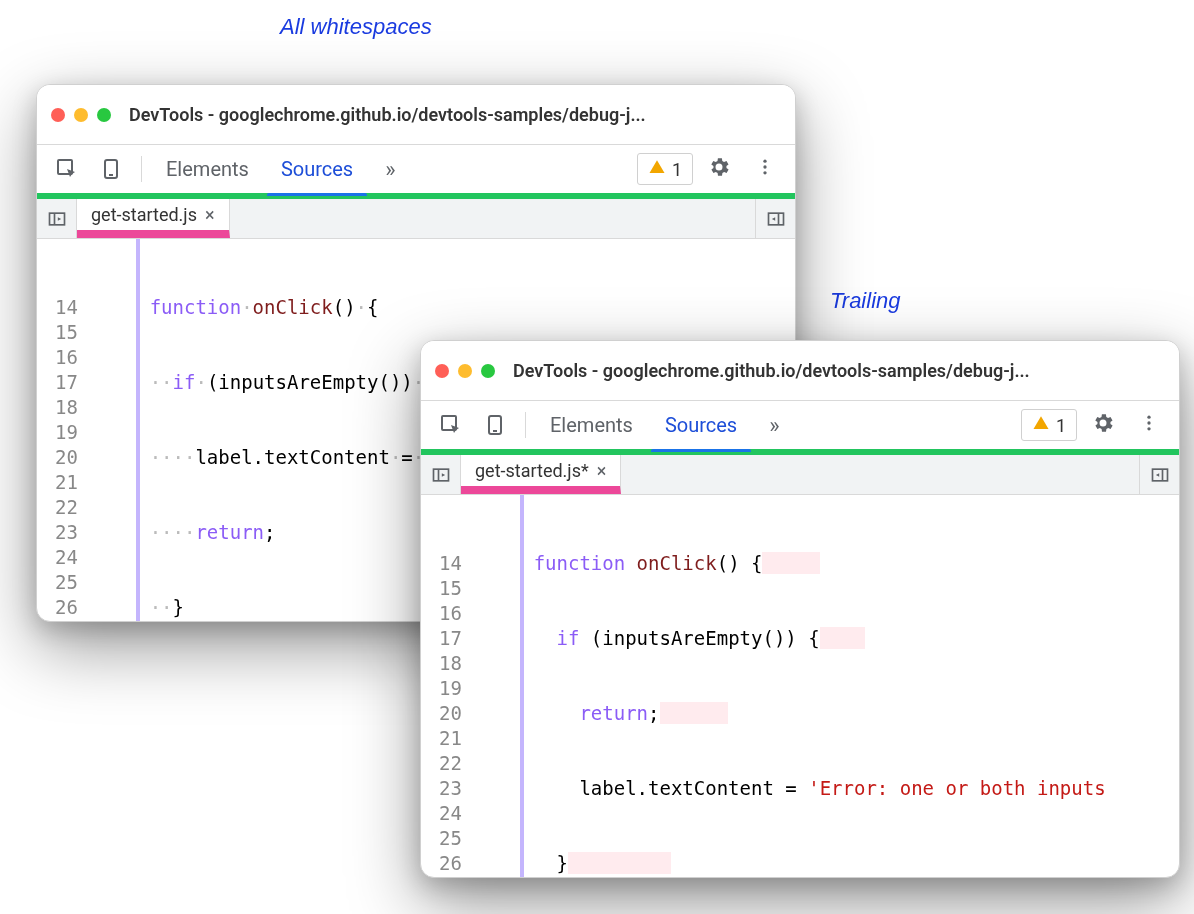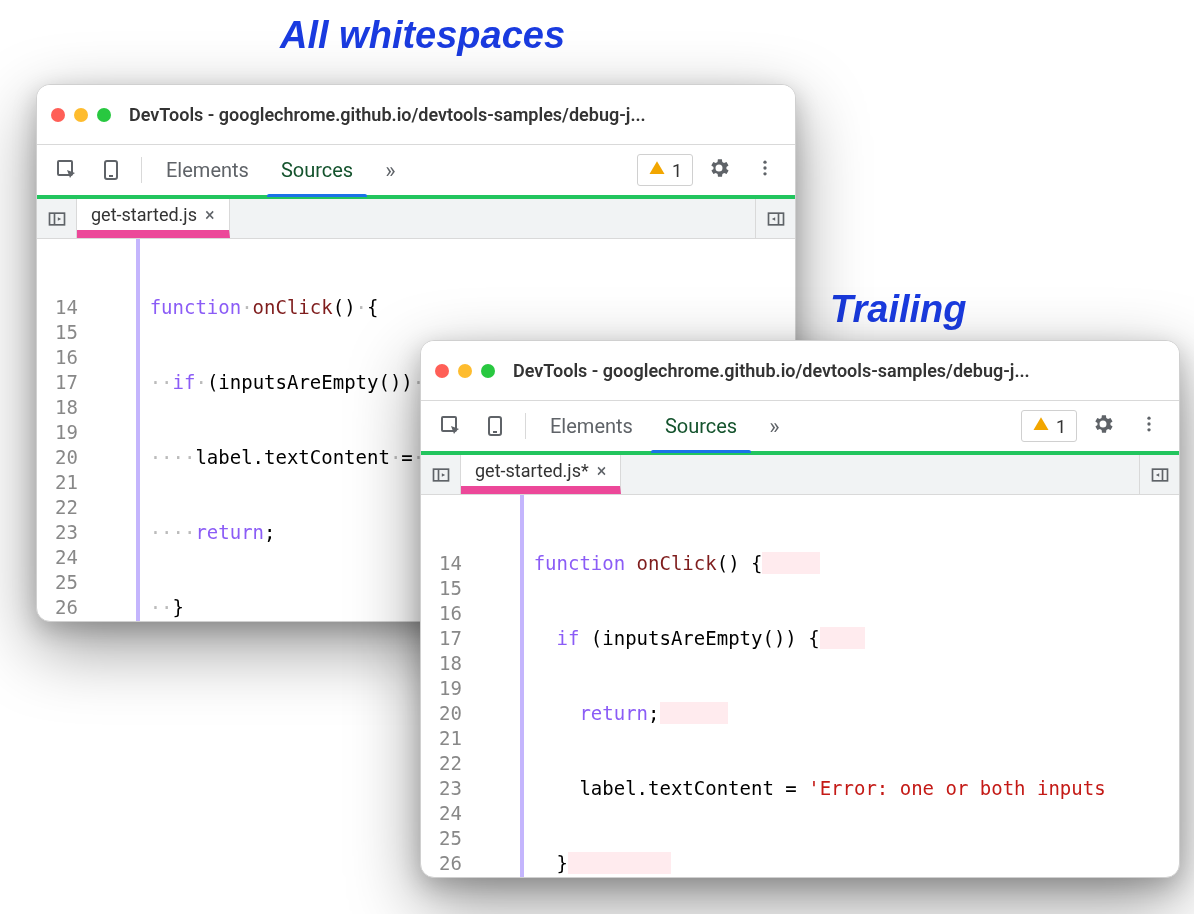--- a/index.html
+++ b/index.html
@@ -5,22 +5,22 @@
   * { box-sizing: border-box; margin: 0; padding: 0; }
   body {
     font-family: -apple-system, BlinkMacSystemFont, "Segoe UI", Roboto, sans-serif;
     background: #fff;
     width: 1194px;
     height: 914px;
     position: relative;
   }
   .annotation {
     position: absolute;
-    font-size: 38px;
-    font-weight: 700;
+    font-size: 22px;
+    font-weight: 400;
     color: #1a3be0;
     font-style: italic;
     font-family: Arial, sans-serif;
   }
   .window {
     position: absolute;
     background: #fff;
     border-radius: 14px;
     box-shadow: 0 25px 70px rgba(0,0,0,0.4), 0 8px 24px rgba(0,0,0,0.2);
     overflow: hidden;
@@ -36,33 +36,33 @@
     gap: 8px;
   }
   .traffic { display: flex; gap: 9px; margin-right: 10px; }
   .dot { width: 14px; height: 14px; border-radius: 50%; }
   .dot.red { background: #ff5f57; }
   .dot.yellow { background: #febc2e; }
   .dot.green { background: #28c840; }
   .title-text { font-size: 18px; color: #333; font-weight: 600; white-space: nowrap; overflow: hidden; text-overflow: ellipsis; flex: 1; }
   .toolbar {
     height: 54px;
-    border-bottom: 4px solid #22c55e;
+    border-bottom: 6px solid #22c55e;
     display: flex;
     align-items: center;
     padding: 0 10px;
     gap: 4px;
     font-size: 20px;
     color: #5f6368;
   }
   .tb-icon svg { width: 24px; height: 24px; display: block; }
   .tb-icon { padding: 6px 8px; cursor: pointer; color: #5f6368; }
   .vsep { width: 1px; height: 26px; background: #d9d9d9; margin: 0 6px; }
   .tab { padding: 14px 14px; cursor: pointer; color: #5f6368; position: relative; font-size: 20px; }
-  .tab.active { color: #14532d; }
+  .tab.active { color: #1d4ed8; }
   .tab.active::after { content:""; position:absolute; left:0; right:0; bottom:-1px; height:3px; background:#1a73e8; border-radius:2px 2px 0 0;}
   .spacer { flex: 1; }
   .issues-badge { display:flex; align-items:center; gap:6px; border:1px solid #d0d0d0; border-radius:3px; padding:4px 10px; font-size:18px; color:#333; cursor:pointer; }
   .warn-tri { color:#b08400; }
   .gear { padding: 6px 10px; cursor:pointer; }
   .kebab { padding: 6px 10px; cursor:pointer; }
   .filetabbar {
     height: 40px;
     background: #f1f3f4;
     border-bottom: 1px solid #d9d9d9;

